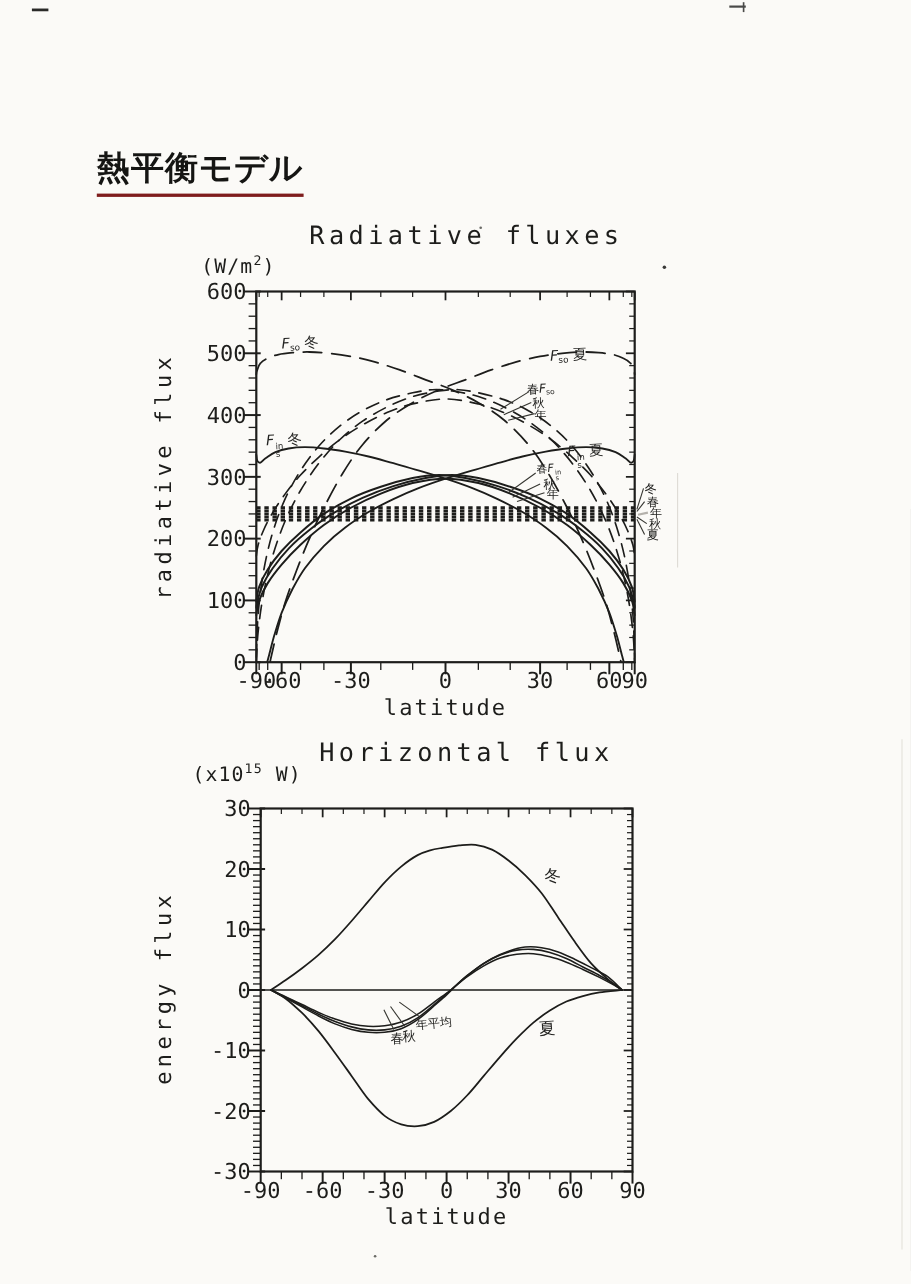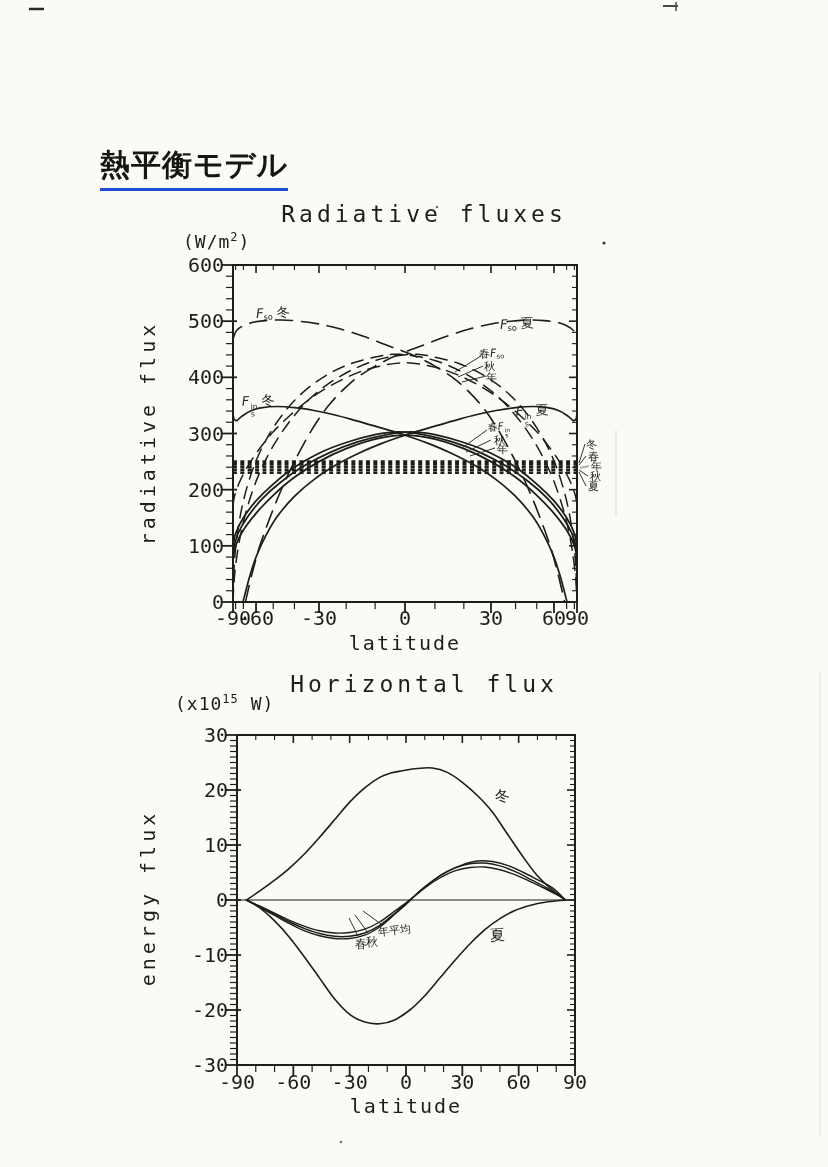--- a/index.html
+++ b/index.html
@@ -1,20 +1,20 @@
 <!DOCTYPE html>
 <html><head>
 <meta charset="utf-8">
 <style>
   html,body{margin:0;padding:0;background:#e8e6e2;}
   .page{position:relative;width:828px;height:1167px;background:#fbfaf7;overflow:hidden;
         font-family:"DejaVu Sans Mono",monospace;color:#1d1d1b;}
-  .heading{position:absolute;left:88px;top:133px;margin:12px;font-family:"DejaVu Sans",sans-serif;
+  .heading{position:absolute;left:88px;top:133px;margin:0;font-family:"DejaVu Sans",sans-serif;
            font-weight:bold;font-size:30px;letter-spacing:1px;color:#151513;
-           border-bottom:3px solid #1d4ed8;padding-bottom:2px;}
+           border-bottom:3px solid #7f1d1d;padding-bottom:2px;}
   svg text{font-family:"DejaVu Sans Mono",monospace;fill:#1d1d1b;}
   #annos .ann{position:absolute;font-family:"DejaVu Sans",sans-serif;color:#242422;
               white-space:nowrap;line-height:1;font-weight:500;}
   .ann sub{font-size:0.62em;vertical-align:-0.3em;}
   .fss{display:inline-flex;flex-direction:column;font-size:0.6em;line-height:0.95;
        vertical-align:-0.45em;margin-left:1px;}
 </style>
 </head>
 <body>
 

